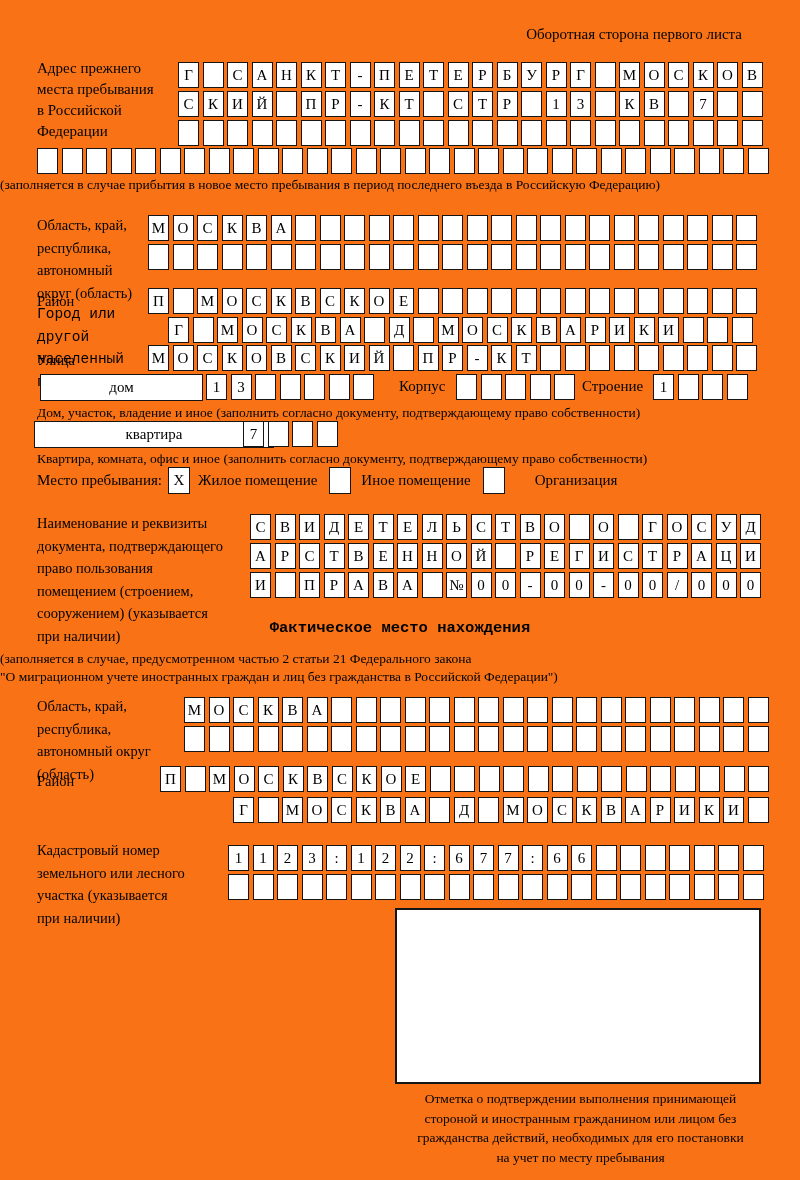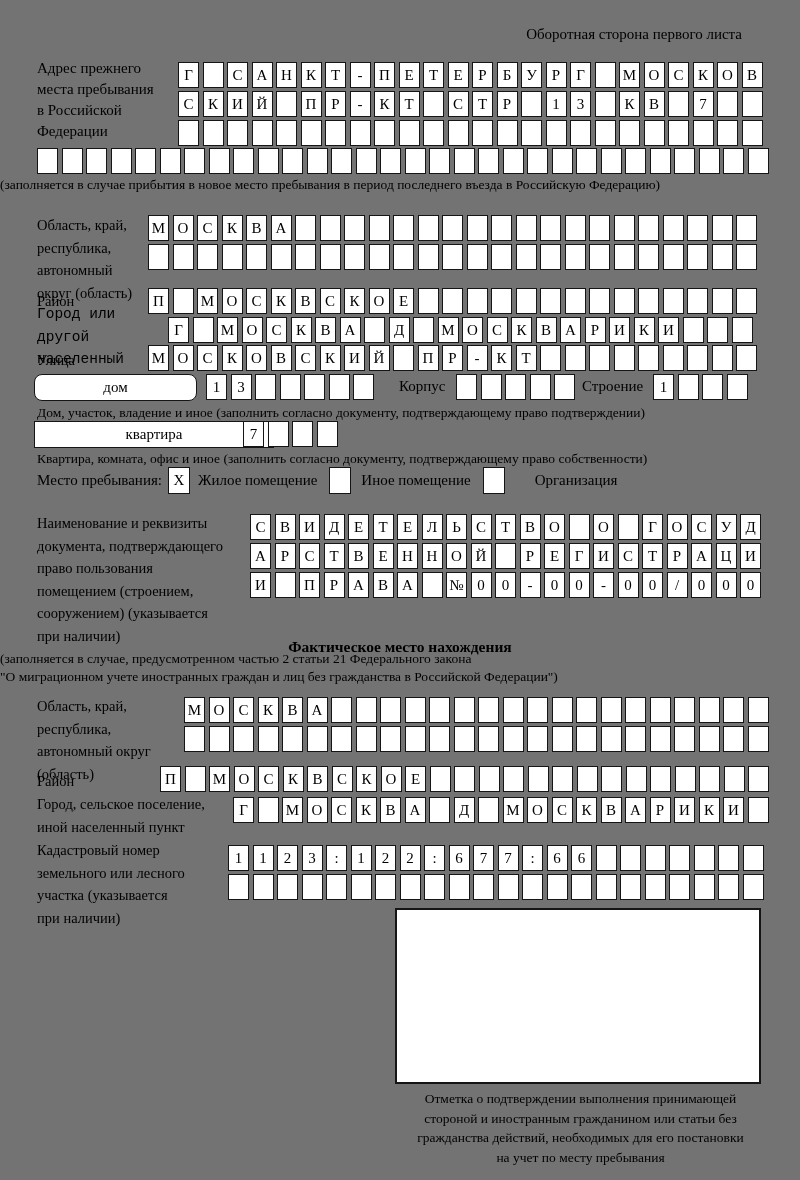--- a/index.html
+++ b/index.html
@@ -1,18 +1,18 @@
 <!DOCTYPE html>
 <html><head>
 <meta charset="utf-8">
 <style>
   * { margin:0; padding:0; box-sizing:border-box; }
   html,body { background:#fff; }
   .page {
-    position:relative; width:800px; height:1180px; background:#737373;
+    position:relative; width:800px; height:1180px; background:#f97316;
     font-family:"Liberation Serif","DejaVu Serif",serif; color:#000; overflow:hidden;
   }
   .abs { position:absolute; }
   .cells { display:flex; gap:3.5px; }
   .cell {
     flex:0 0 21px; width:21px; height:26px; border:1.6px solid #151515;
     display:flex; align-items:center; justify-content:center;
     font-size:15px; line-height:1; background:#fff;
   }
   .label { font-size:14.5px; line-height:22.5px; white-space:pre-line; }
@@ -294,21 +294,21 @@
       <span class="cell"></span>
       <span class="cell"></span>
       <span class="cell"></span>
       <span class="cell"></span>
       <span class="cell"></span>
       <span class="cell"></span>
       <span class="cell"></span>
       <span class="cell"></span>
     </div>
 
-  <div class="abs wide-box" style="left:34px; top:374px; width:163px;border-radius:8px;">
+  <div class="abs wide-box" style="left:40px; top:374px; width:163px;">
     <span>дом</span>
   </div>
   <div class="abs cells" style="left:206px; top:374px;">
       <span class="cell">1</span>
       <span class="cell">3</span>
       <span class="cell"></span>
       <span class="cell"></span>
       <span class="cell"></span>
       <span class="cell"></span>
       <span class="cell"></span>
@@ -321,21 +321,21 @@
       <span class="cell"></span>
       <span class="cell"></span>
     </div>
   <div class="abs inline-label" style="left:582px; top:378px;">Строение</div>
   <div class="abs cells" style="left:653px; top:374px;">
       <span class="cell">1</span>
       <span class="cell"></span>
       <span class="cell"></span>
       <span class="cell"></span>
     </div>
-  <div class="abs" style="left:37px; top:405px; font-size:13.5px;">Дом, участок, владение и иное (заполнить согласно документу, подтверждающему право подтверждении)</div>
+  <div class="abs" style="left:37px; top:405px; font-size:13.5px;">Дом, участок, владение и иное (заполнить согласно документу, подтверждающему право собственности)</div>
 
   <div class="abs wide-box" style="left:34px; top:421px; width:240px;">
     <span>квартира</span>
   </div>
   <div class="abs cells" style="left:243px; top:421px;">
       <span class="cell">7</span>
       <span class="cell"></span>
       <span class="cell"></span>
       <span class="cell"></span>
     </div>
@@ -420,21 +420,21 @@
       <span class="cell">0</span>
       <span class="cell">-</span>
       <span class="cell">0</span>
       <span class="cell">0</span>
       <span class="cell">/</span>
       <span class="cell">0</span>
       <span class="cell">0</span>
       <span class="cell">0</span>
     </div>
 
-  <div class="abs title" style="left:0; top:638px; width:800px; font-size:15.5px;">Фактическое место нахождения</div>
+  <div class="abs title" style="left:0; top:619px; width:800px; font-size:15.5px;font-family:Liberation Mono, monospace;">Фактическое место нахождения</div>
   <div class="abs note" style="left:0; top:651px; width:800px;">(заполняется в случае, предусмотренном частью 2 статьи 21 Федерального закона</div>
   <div class="abs note" style="left:0; top:669px; width:800px;">"О миграционном учете иностранных граждан и лиц без гражданства в Российской Федерации")</div>
 
   <div class="abs label" style="left:37px; top:695px; width:150px;">Область, край,
 республика,
 автономный округ
 (область)</div>
   <div class="abs cells" style="left:184px; top:697px;">
       <span class="cell">М</span>
       <span class="cell">О</span>
@@ -510,22 +510,20 @@
       <span class="cell"></span>
       <span class="cell"></span>
       <span class="cell"></span>
       <span class="cell"></span>
       <span class="cell"></span>
       <span class="cell"></span>
       <span class="cell"></span>
       <span class="cell"></span>
     </div>
 
-  <div class="abs label" style="left:37px; top:793px; width:195px;">Город, сельское поселение,
-иной населенный пункт</div>
   <div class="abs cells" style="left:233px; top:797px;">
       <span class="cell">Г</span>
       <span class="cell"></span>
       <span class="cell">М</span>
       <span class="cell">О</span>
       <span class="cell">С</span>
       <span class="cell">К</span>
       <span class="cell">В</span>
       <span class="cell">А</span>
       <span class="cell"></span>
@@ -592,17 +590,17 @@
       <span class="cell"></span>
       <span class="cell"></span>
       <span class="cell"></span>
       <span class="cell"></span>
       <span class="cell"></span>
       <span class="cell"></span>
     </div>
 
   <div class="abs stamp-box" style="left:395px; top:908px; width:366px; height:176px;"></div>
   <div class="abs caption" style="left:390px; top:1089px; width:381px;">Отметка о подтверждении выполнения принимающей
-стороной и иностранным гражданином или статьи без
+стороной и иностранным гражданином или лицом без
 гражданства действий, необходимых для его постановки
 на учет по месту пребывания</div>
 
 </div>
 
 </body></html>

